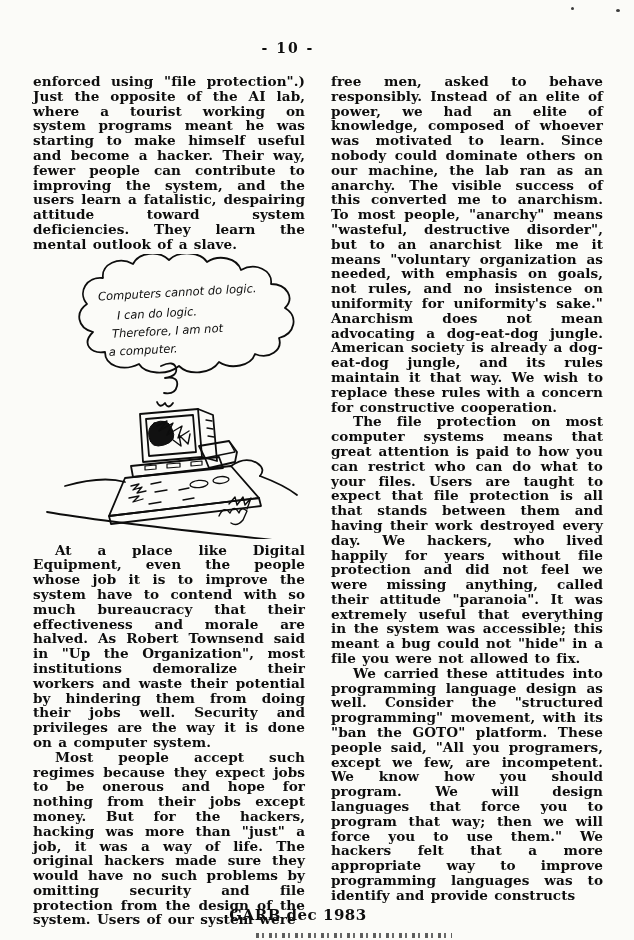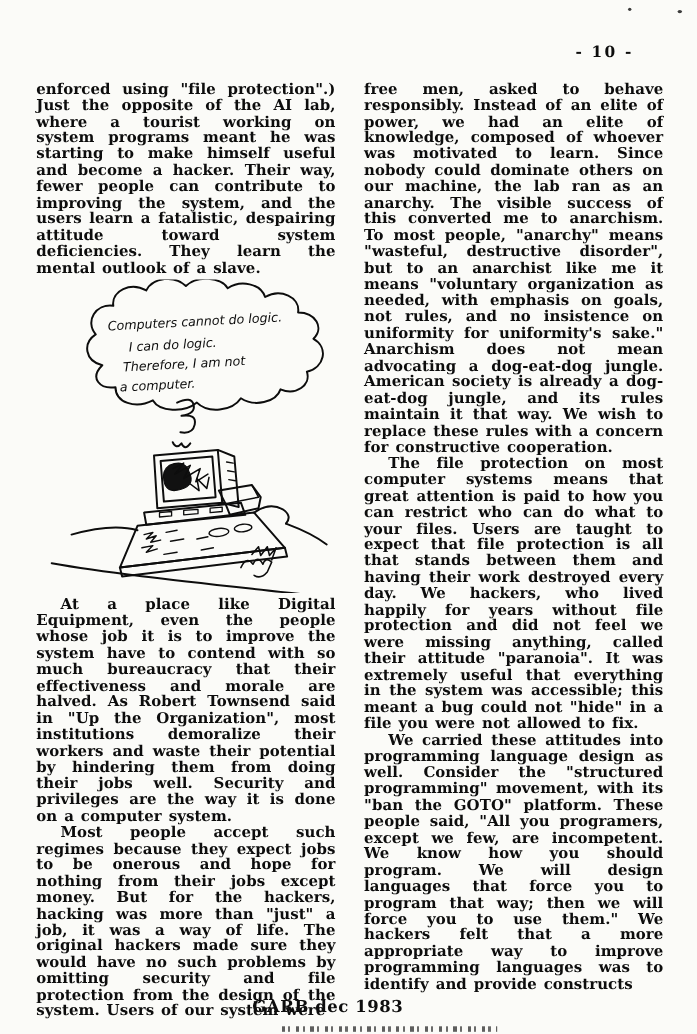--- a/index.html
+++ b/index.html
@@ -6,21 +6,21 @@
   body{
     width:634px;height:940px;
     background:#fbfbf8;
     position:relative;
     font-family:"DejaVu Serif", serif;
     color:#0d0d0d;
     overflow:hidden;
   }
   .page-number{
     position:absolute;top:40px;left:0;width:576px;
-    text-align:right;
+    text-align:center;
     font-weight:bold;font-size:14px;letter-spacing:2px;
   }
   .columns{
     position:absolute;top:74px;left:33px;width:570px;
     display:flex;gap:26px;
   }
   .col{width:272px;}
   .col p{
     margin:0;
     font-weight:bold;

